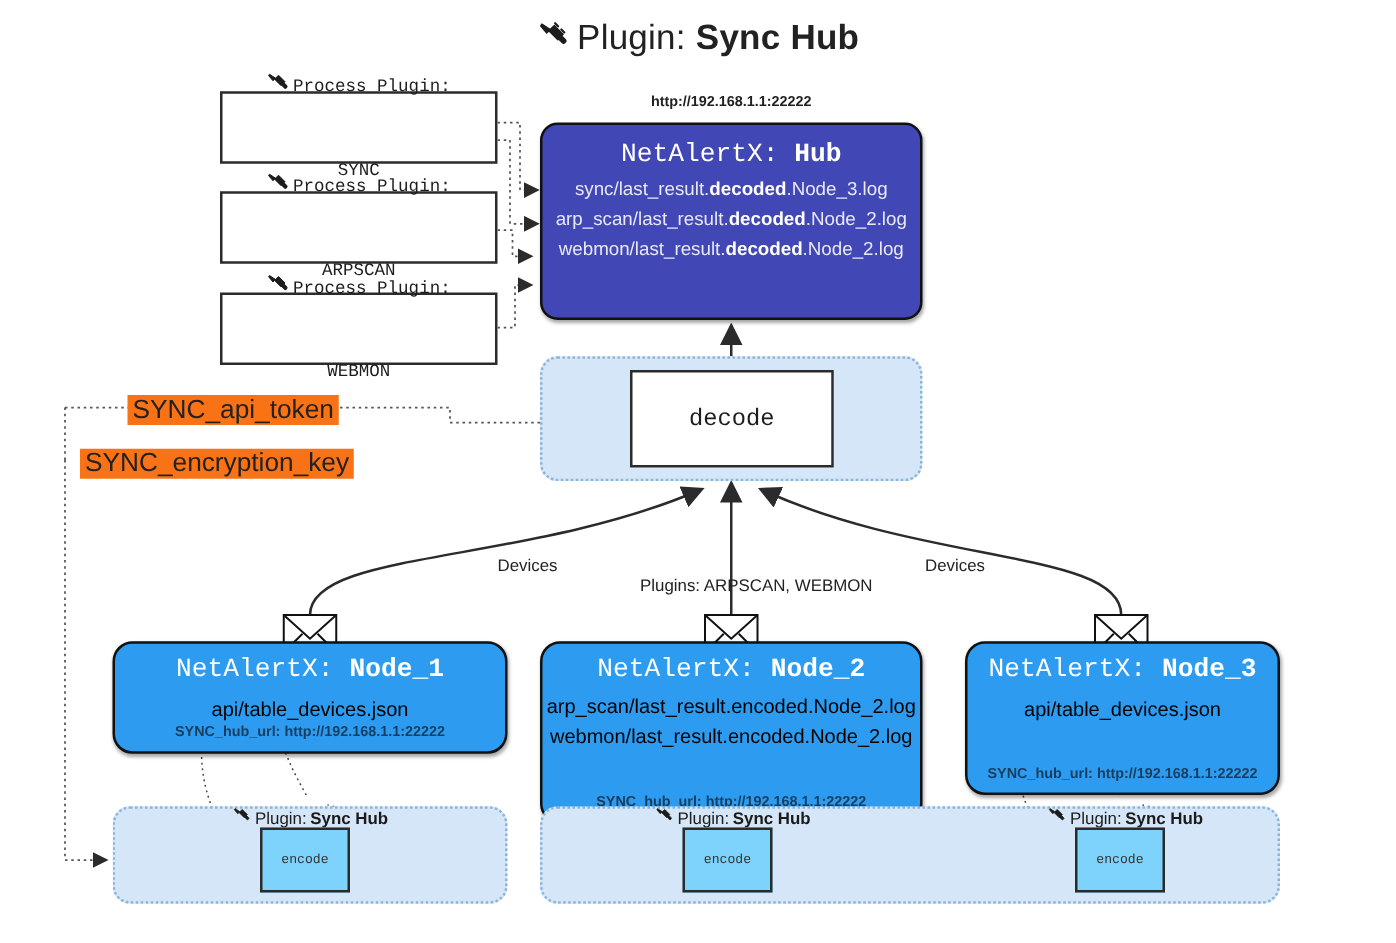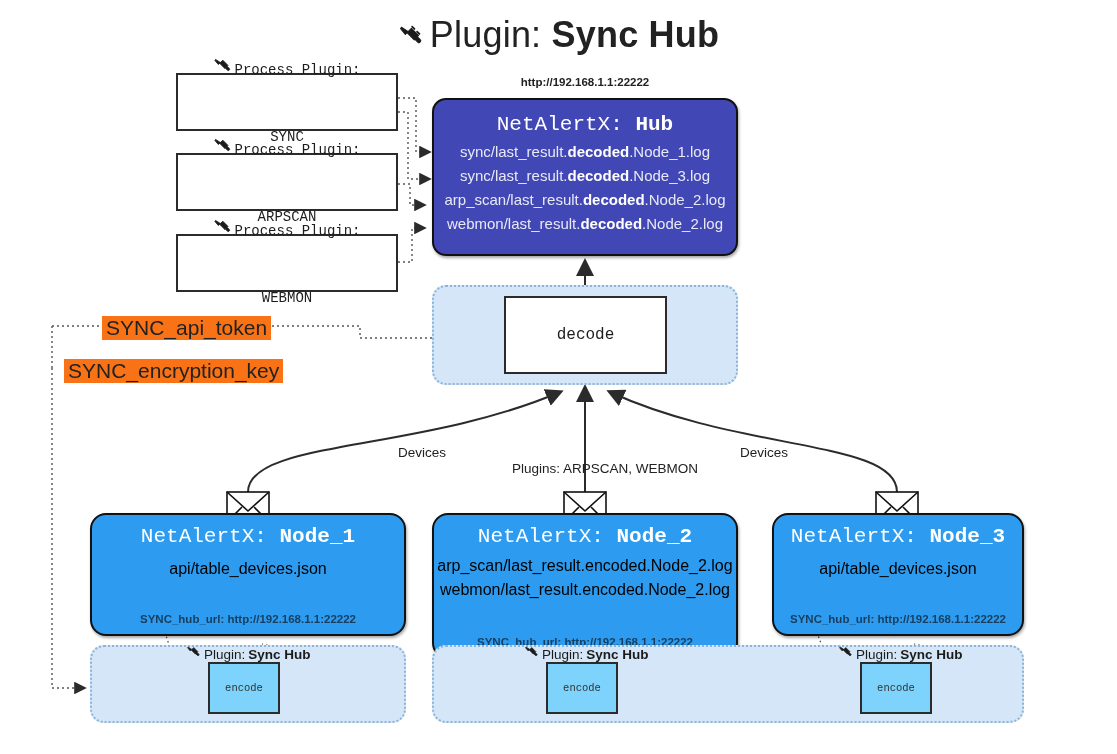--- a/index.html
+++ b/index.html
@@ -3,21 +3,21 @@
 <meta charset="utf-8">
 <style>
   html,body{margin:0;padding:0;background:#ffffff;}
   body{width:1117px;height:754px;position:relative;overflow:hidden;
        font-family:"Liberation Sans",sans-serif;color:#1a1a1a;}
   #canvas{position:absolute;left:0;top:0;width:1117px;height:754px;}
   svg.layer{position:absolute;left:0;top:0;width:1117px;height:754px;pointer-events:none;}
 
   
   .title{position:absolute;left:0;top:14px;width:1117px;text-align:center;
-         font-size:36px;color:#222;letter-spacing:.2px;}
+         font-size:28px;color:#222;letter-spacing:.2px;}
   .title .plug{display:inline-block;vertical-align:-3px;margin-right:6px;}
   .title b{font-weight:bold;}
 
   
   .procbox{position:absolute;background:#ffffff;border:2px solid #2b2b2b;
            box-sizing:border-box;
            font-family:"Liberation Mono","DejaVu Sans Mono",monospace;
            font-size:14px;color:#1d1d1d;
            display:flex;flex-direction:column;align-items:center;
            justify-content:center;line-height:1.45;}
@@ -38,21 +38,21 @@
   .hub-url{position:absolute;left:432px;top:76px;width:306px;text-align:center;
        font-size:11.5px;font-weight:bold;color:#222;}
 
   
   .decodeband{position:absolute;left:432px;top:285px;width:306px;height:100px;
        background:#d4e6f7;border:2px dotted #8ab4d8;border-radius:14px;
        box-sizing:border-box;}
   .decodebox{position:absolute;left:504px;top:296px;width:163px;height:78px;
        background:#fff;border:2px solid #2b2b2b;box-sizing:border-box;
        display:flex;align-items:center;justify-content:center;
-       font-family:"Liberation Mono","DejaVu Sans Mono",monospace;font-size:16px;color:#1d1d1d;}
+       font-family:"Liberation Mono","DejaVu Sans Mono",monospace;font-size:19px;color:#1d1d1d;}
 
   
   .node{position:absolute;background:#2d9cf0;border:2px solid #111;
         border-radius:16px;box-sizing:border-box;
         box-shadow:1px 2px 3px rgba(0,0,0,.35);}
   .node .n-title{text-align:center;color:#fff;margin-top:10px;
         font-family:"Liberation Mono","DejaVu Sans Mono",monospace;font-size:21px;}
   .node .n-title b{font-weight:bold;}
   .node .n-line{text-align:center;color:#000000;font-size:16px;margin-top:12px;white-space:nowrap;}
   .node .n-foot{position:absolute;left:0;bottom:9px;width:100%;text-align:center;
@@ -199,23 +199,20 @@
     <div class="l2">WEBMON</div>
   </div>
 
   <div class="hub-url">http://192.168.1.1:22222</div>
   <div class="hub">
     <div class="hub-title">
       <span>NetAlertX:</span>
       <b>Hub</b>
     </div>
     <div class="logline">
-      <span>sync/last_result.</span><b>decoded</b><span>.Node_1.log</span>
-    </div>
-    <div class="logline">
       <span>sync/last_result.</span><b>decoded</b><span>.Node_3.log</span>
     </div>
     <div class="logline">
       <span>arp_scan/last_result.</span><b>decoded</b><span>.Node_2.log</span>
     </div>
     <div class="logline">
       <span>webmon/last_result.</span><b>decoded</b><span>.Node_2.log</span>
     </div>
   </div>
 
@@ -240,21 +237,21 @@
       <path d="M564,492 L585,511 L606,492" fill="none"></path>
       <path d="M564,522 L579,507 M606,522 L591,507" fill="none"></path>
     </g>
     <g stroke="#111" stroke-width="1.6" fill="#fff">
       <rect x="876" y="492" width="42" height="30"></rect>
       <path d="M876,492 L897,511 L918,492" fill="none"></path>
       <path d="M876,522 L891,507 M918,522 L903,507" fill="none"></path>
     </g>
   </svg>
 
-  <div class="node" style="left:90px;top:513px;width:316px;height:123px;">
+  <div class="node" style="left:90px;top:513px;width:316px;height:90px;">
     <div class="n-title">
       <span>NetAlertX:</span>
       <b>Node_1</b>
     </div>
     <div class="n-line">api/table_devices.json</div>
     <div class="n-foot">SYNC_hub_url: http://192.168.1.1:22222</div>
   </div>
 
   <div class="node" style="left:432px;top:513px;width:306px;height:146px;">
     <div class="n-title">

